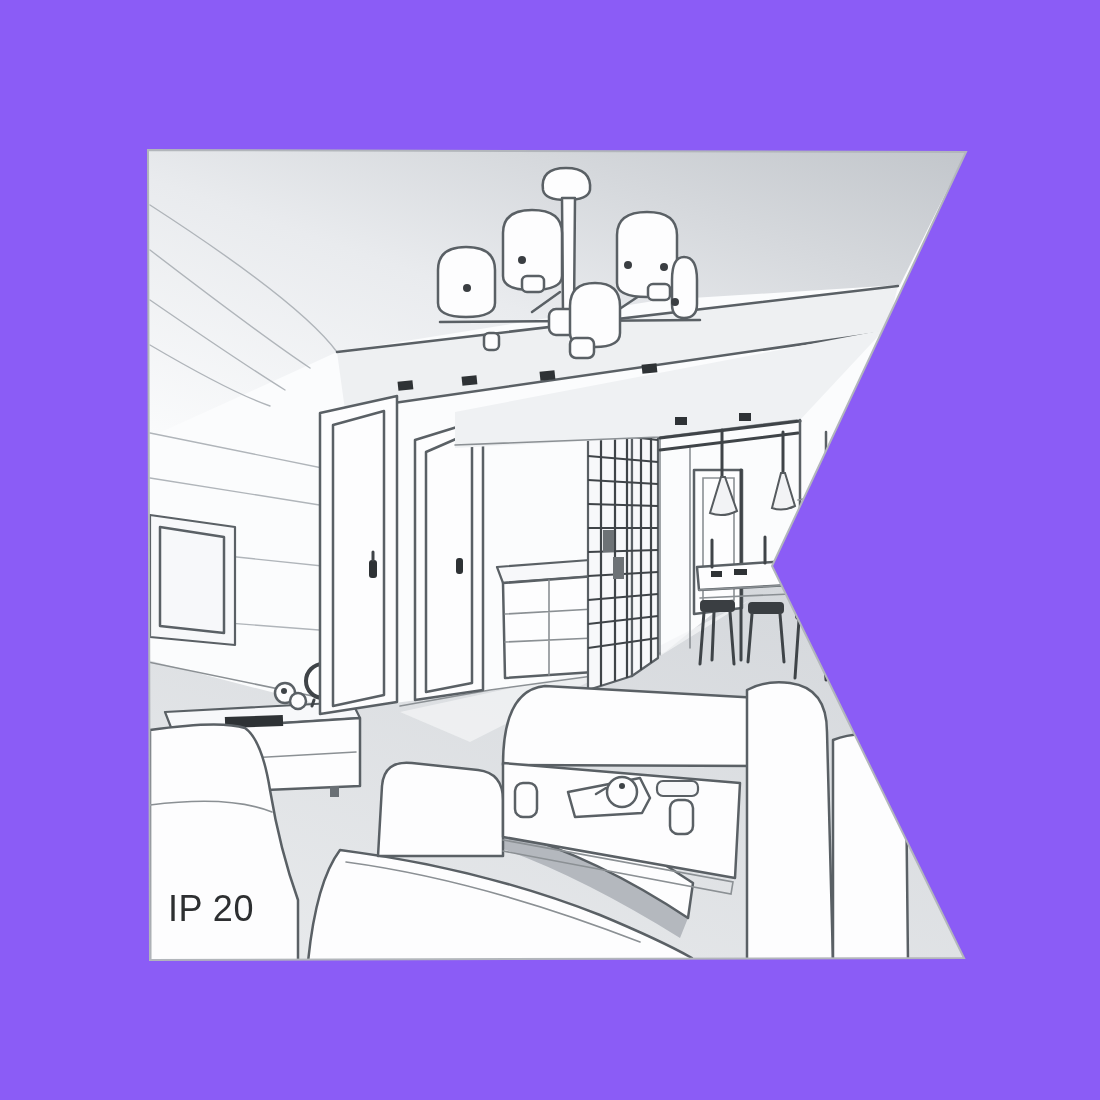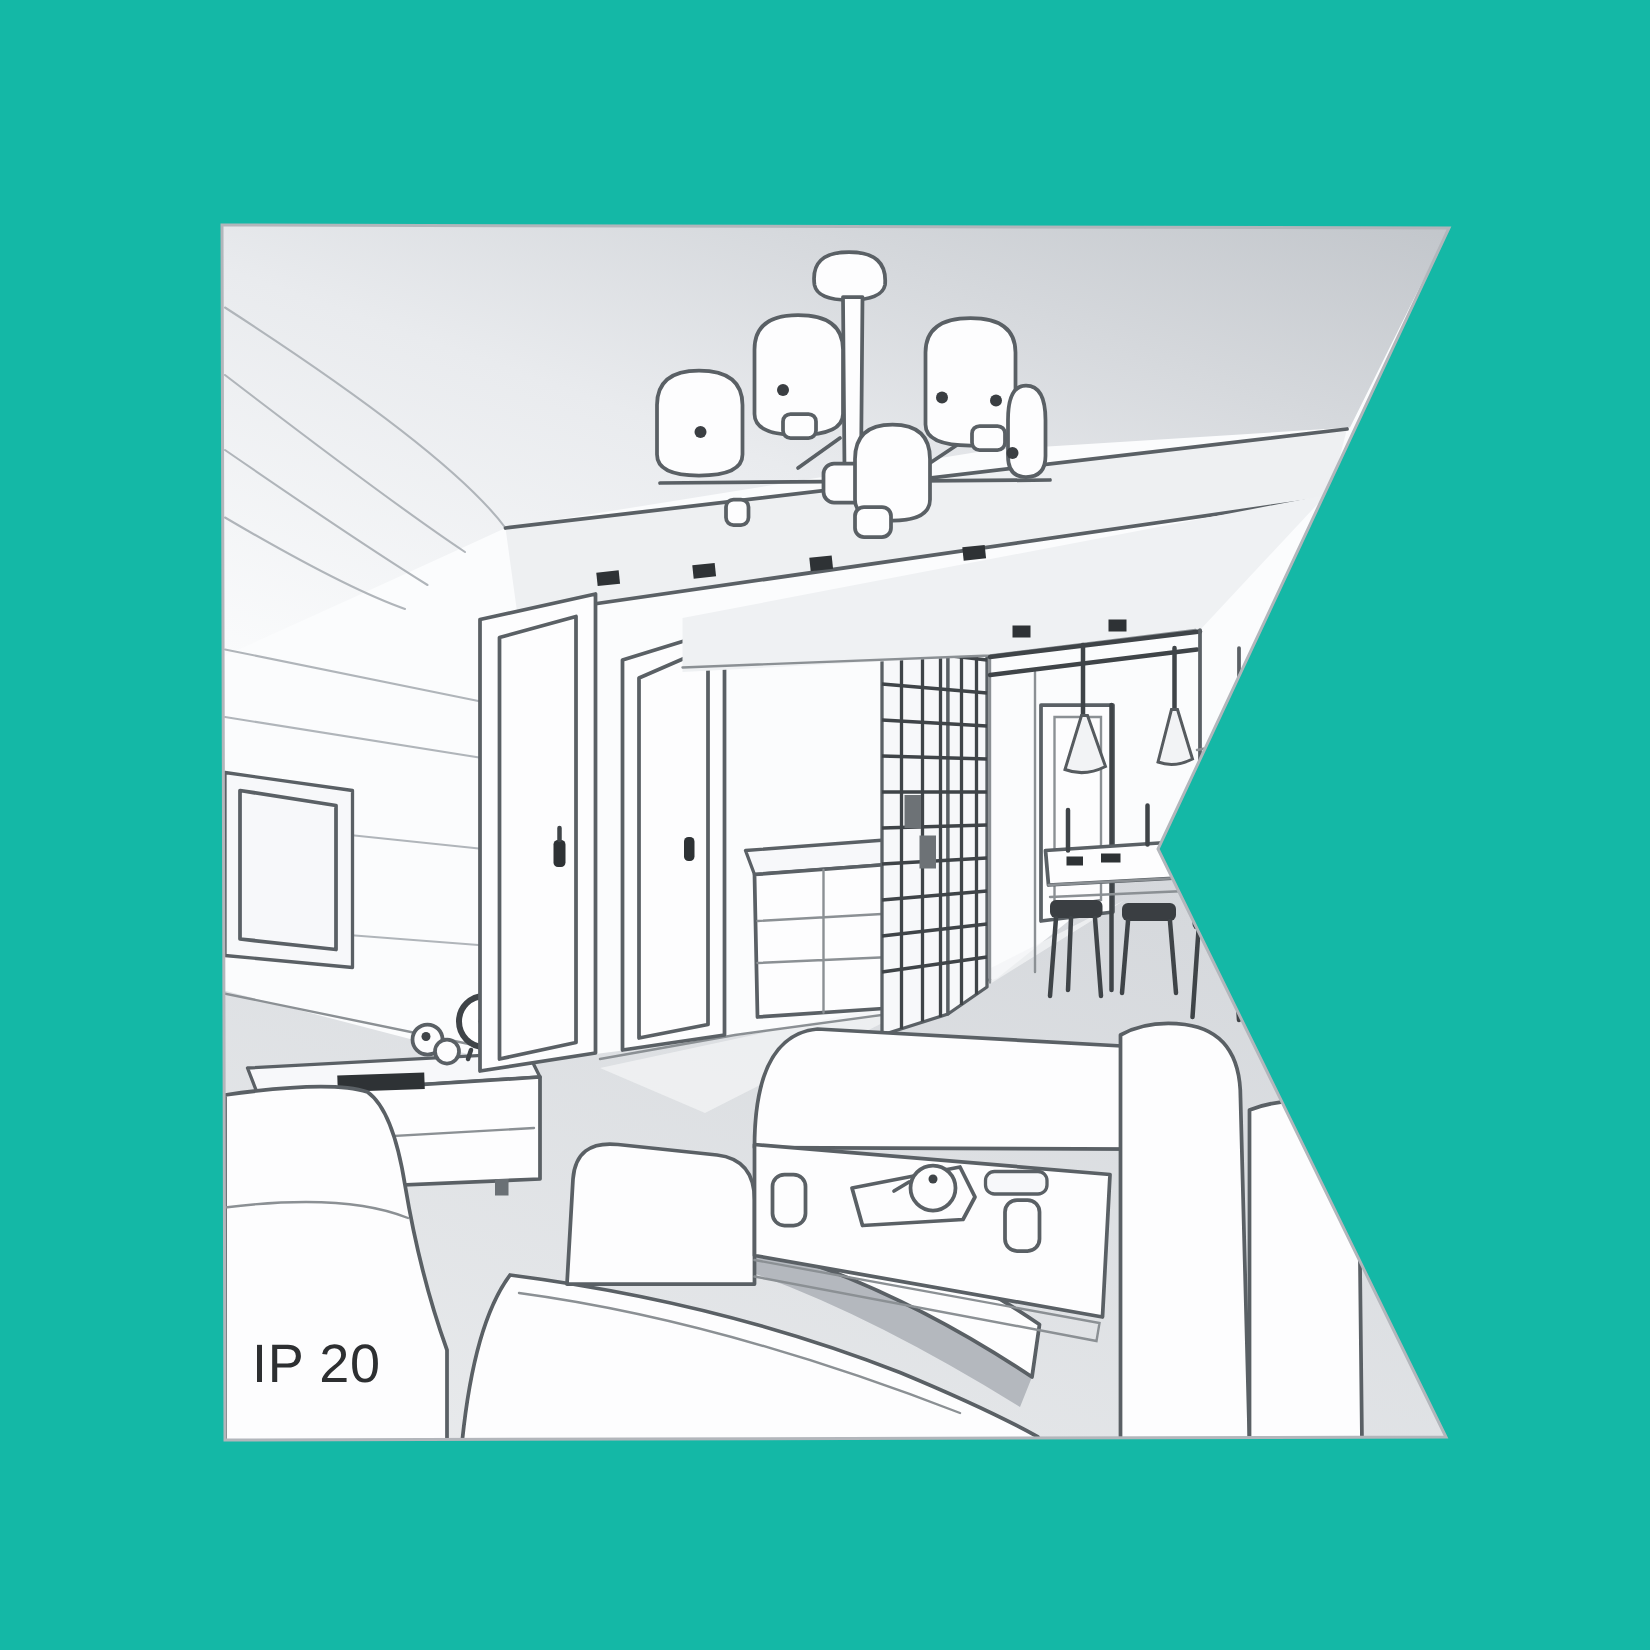--- a/index.html
+++ b/index.html
@@ -1,16 +1,16 @@
 <!DOCTYPE html>
 <html><head>
 <meta charset="utf-8">
 <style>
   html,body{margin:0;padding:0;background:#ffffff;}
-  .canvas{position:relative;width:1100px;height:1100px;background:#14b8a6;overflow:hidden;
+  .canvas{position:relative;width:1100px;height:1100px;background:#8b5cf6;overflow:hidden;
           font-family:"Liberation Sans",sans-serif;}
   svg{position:absolute;inset:0;}
   .ln   {stroke:#5a6065;stroke-width:2.5;fill:none;stroke-linecap:round;stroke-linejoin:round;}
   .lnth {stroke:#8b9094;stroke-width:1.6;fill:none;stroke-linecap:round;}
   .lnft {stroke:#b0b5ba;stroke-width:1.4;fill:none;stroke-linecap:round;}
   .wh   {fill:#fdfdfe;stroke:#5a6065;stroke-width:2.5;stroke-linejoin:round;}
   .whl  {fill:#f7f8fa;stroke:#5a6065;stroke-width:2.2;stroke-linejoin:round;}
   .dk   {fill:#2e3235;stroke:none;}
   .dkln {stroke:#3f4448;stroke-width:3;fill:none;stroke-linecap:round;}
   .ip-label{font-family:"Liberation Sans",sans-serif;font-size:36px;fill:#2d2f31;letter-spacing:.5px;}

